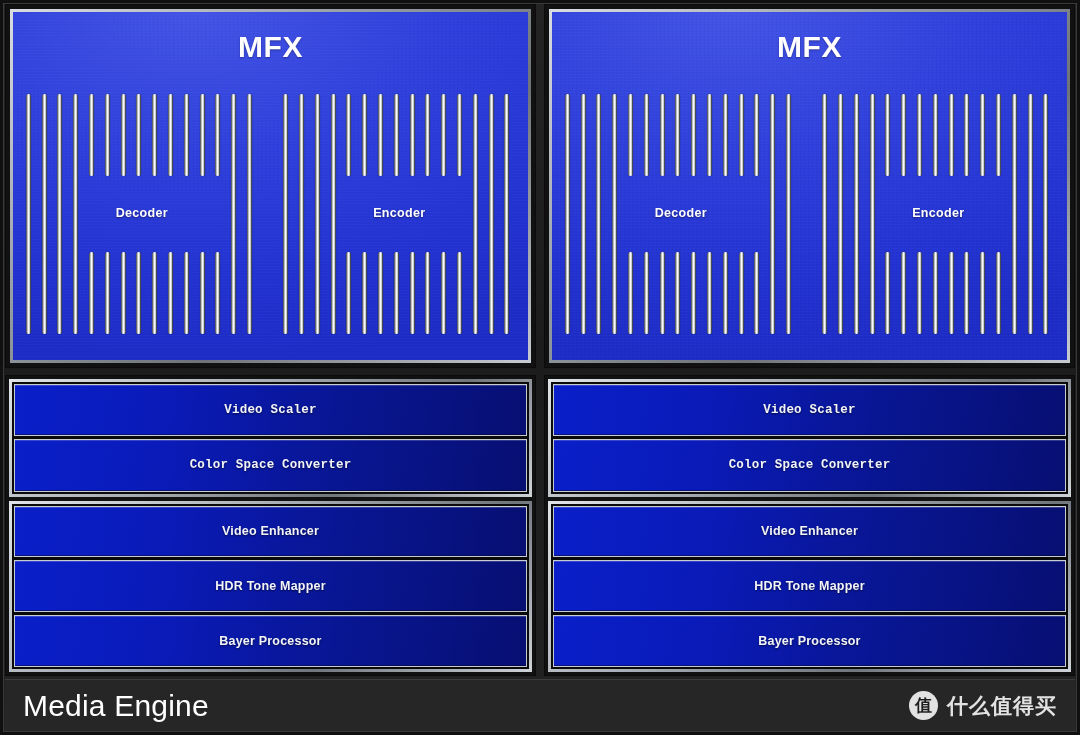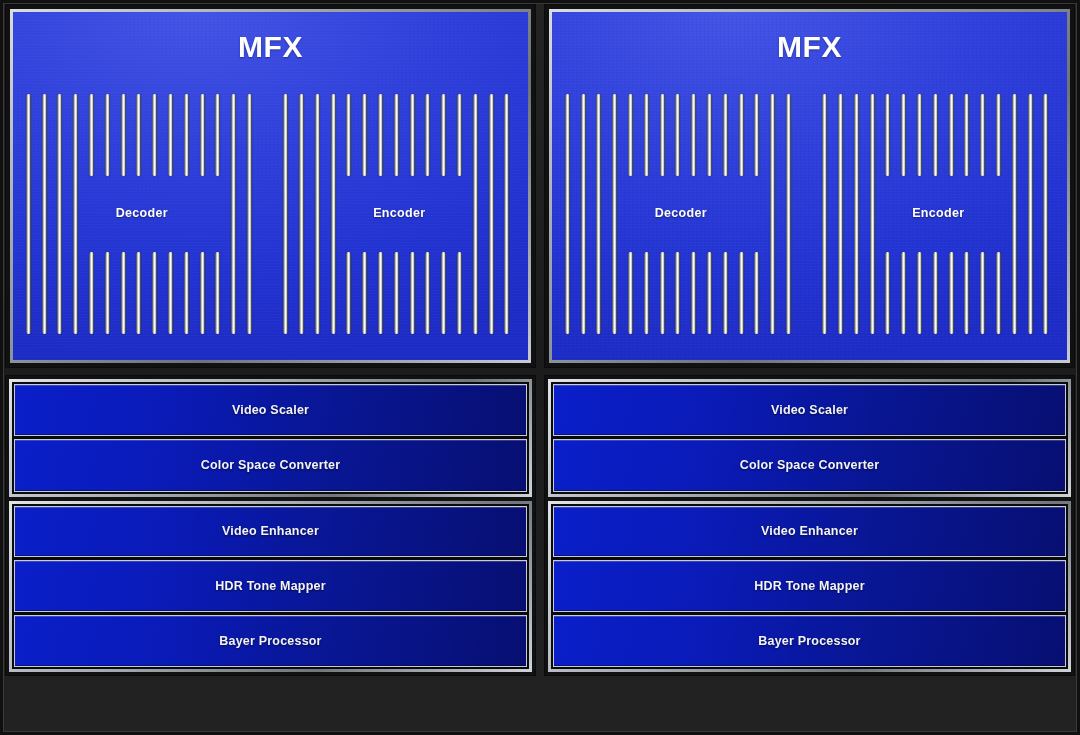--- a/index.html
+++ b/index.html
@@ -120,21 +120,21 @@
   }
   .group{
     box-sizing:border-box;
     border:3px solid;
     border-image:linear-gradient(140deg,#dfe3e7 0%,#a6acb3 40%,#70767c 70%,#cdd2d7 100%) 1;
     background:#0a0a0a;
     display:flex;flex-direction:column;
     padding:2px;
     gap:3px;
   }
-  .group.g1{ flex:2; }
+  .group.g1{ flex:2;font-family:Liberation Mono, monospace; }
   .group.g2{ flex:3; }
   .block{
     flex:1;
     position:relative;
     display:flex;align-items:center;justify-content:center;
     background:linear-gradient(100deg,#0a1fc9 0%,#0a1bb9 28%,#091694 62%,#070f72 100%);
     box-shadow:inset 0 1px 0 rgba(255,255,255,.18), inset 0 -1px 0 rgba(0,0,0,.35);
     border:1px solid #c8ccd1;
     box-sizing:border-box;
   }
@@ -354,14 +354,21 @@
           <div class="block">
             <span class="block-label">Bayer Processor</span>
           </div>
         </div>
       </div>
 
     </div>
 
   </div>
 
+  <div class="bottom-bar">
+    <div class="engine-title">Media Engine</div>
+    <div class="watermark">
+      <div class="wm-logo">值</div>
+      <div class="wm-text">什么值得买</div>
+    </div>
+  </div>
 
 </div>
 
 </body></html>

